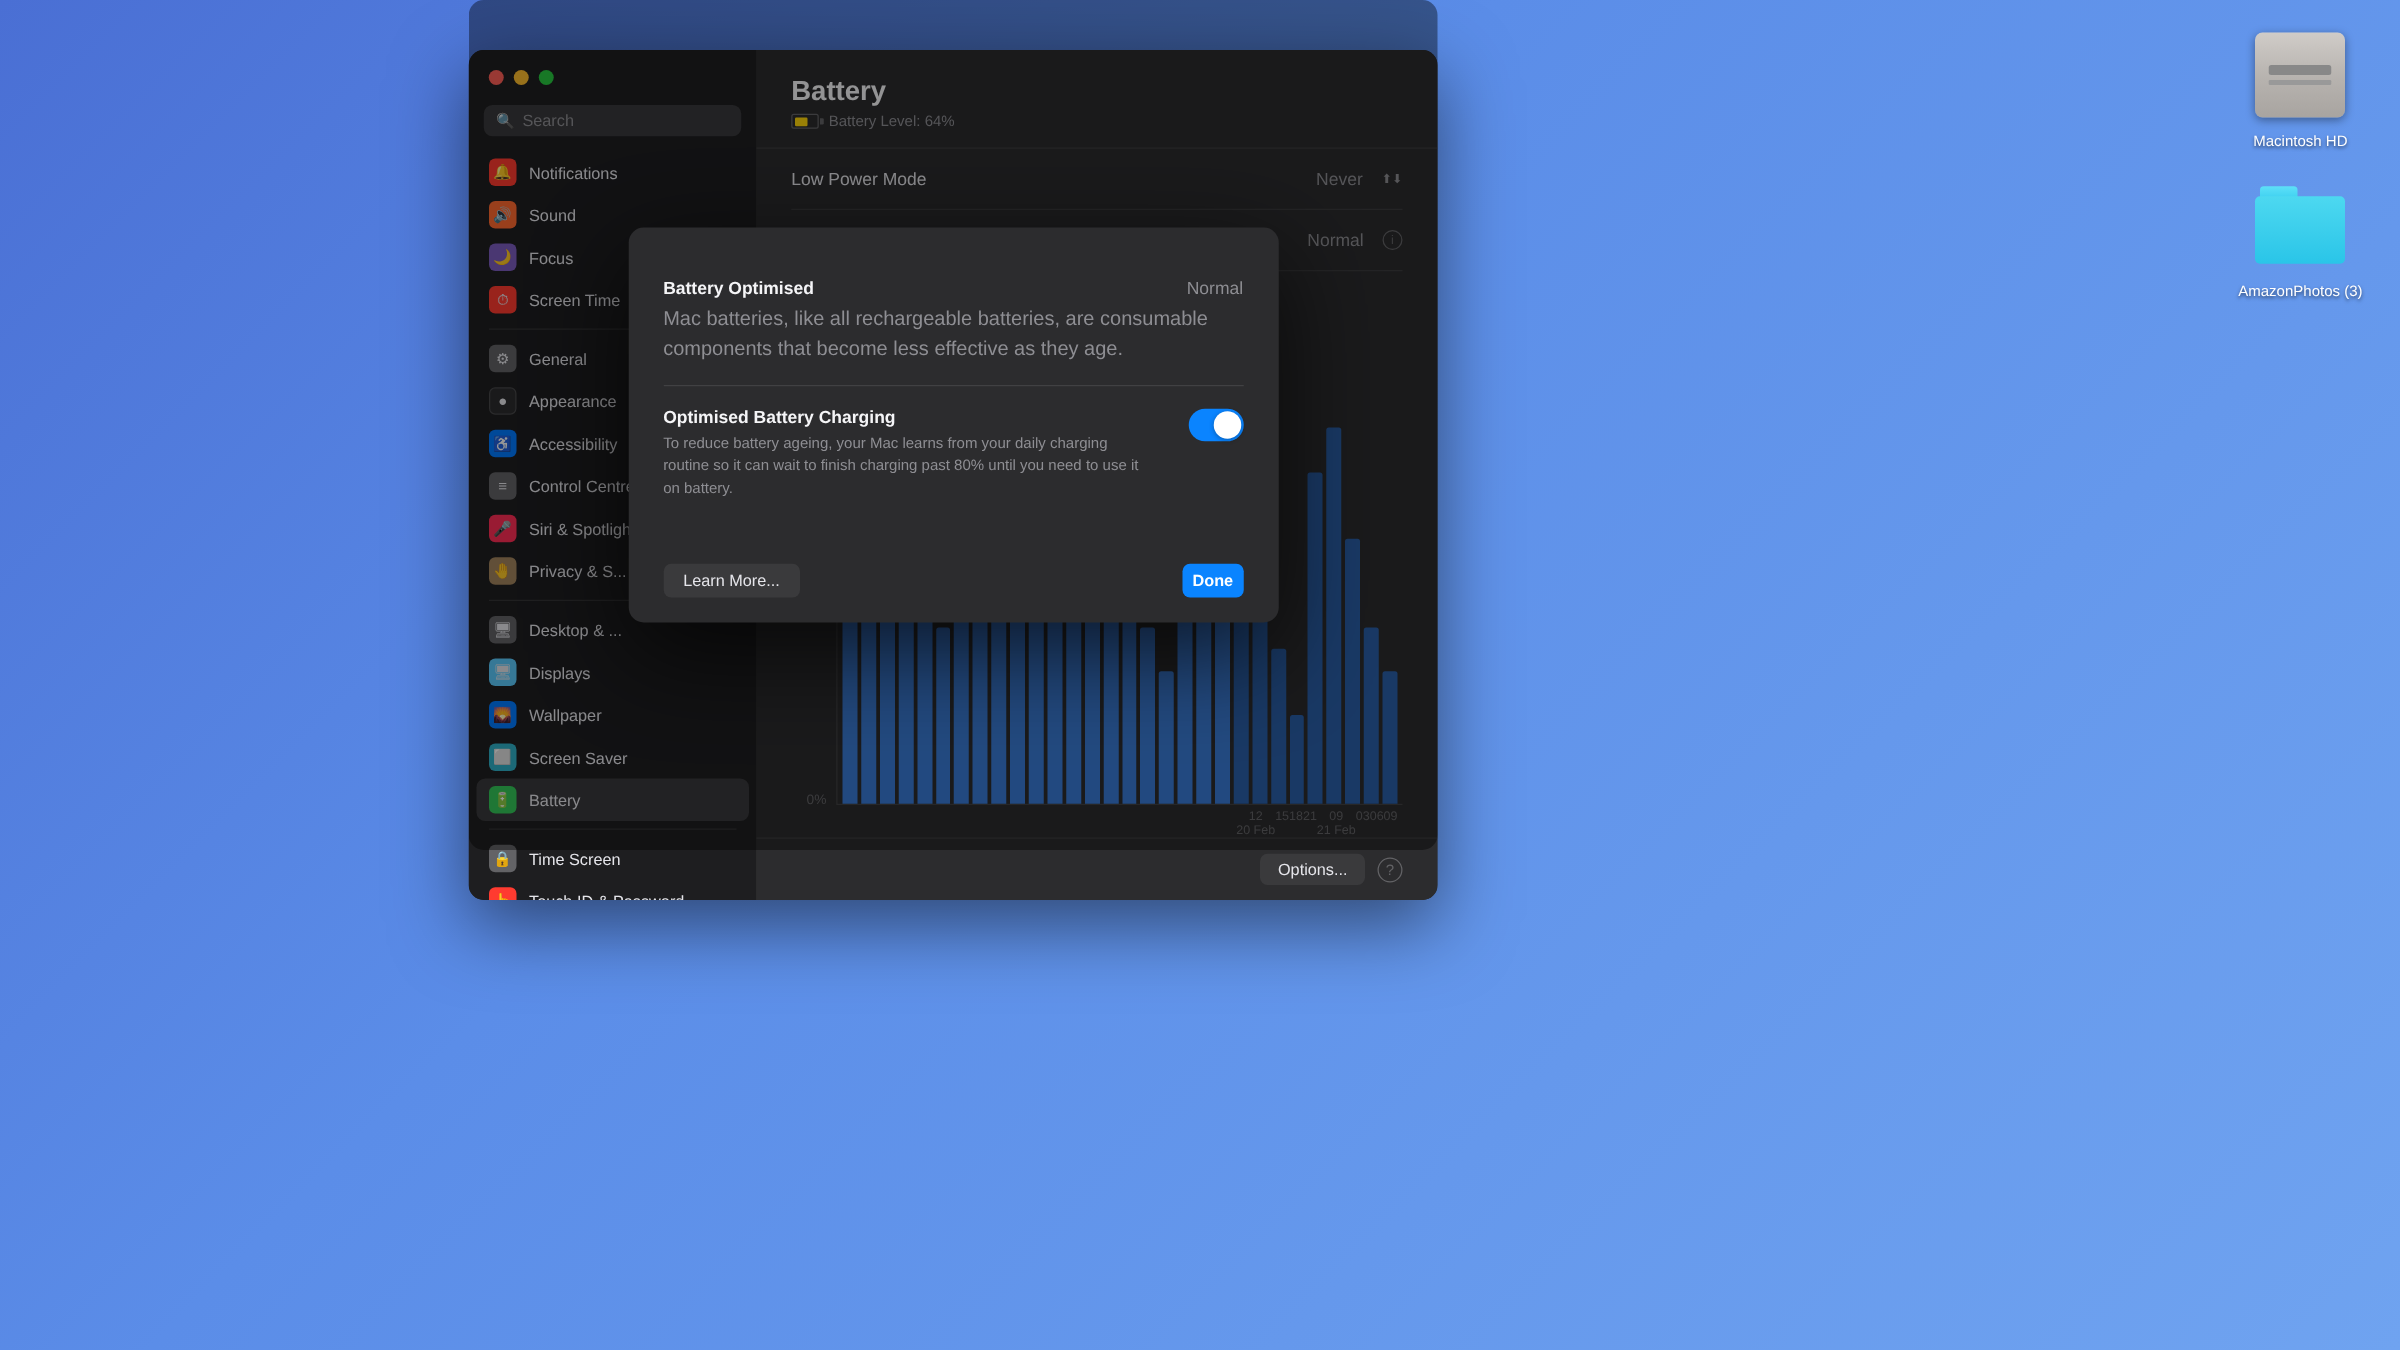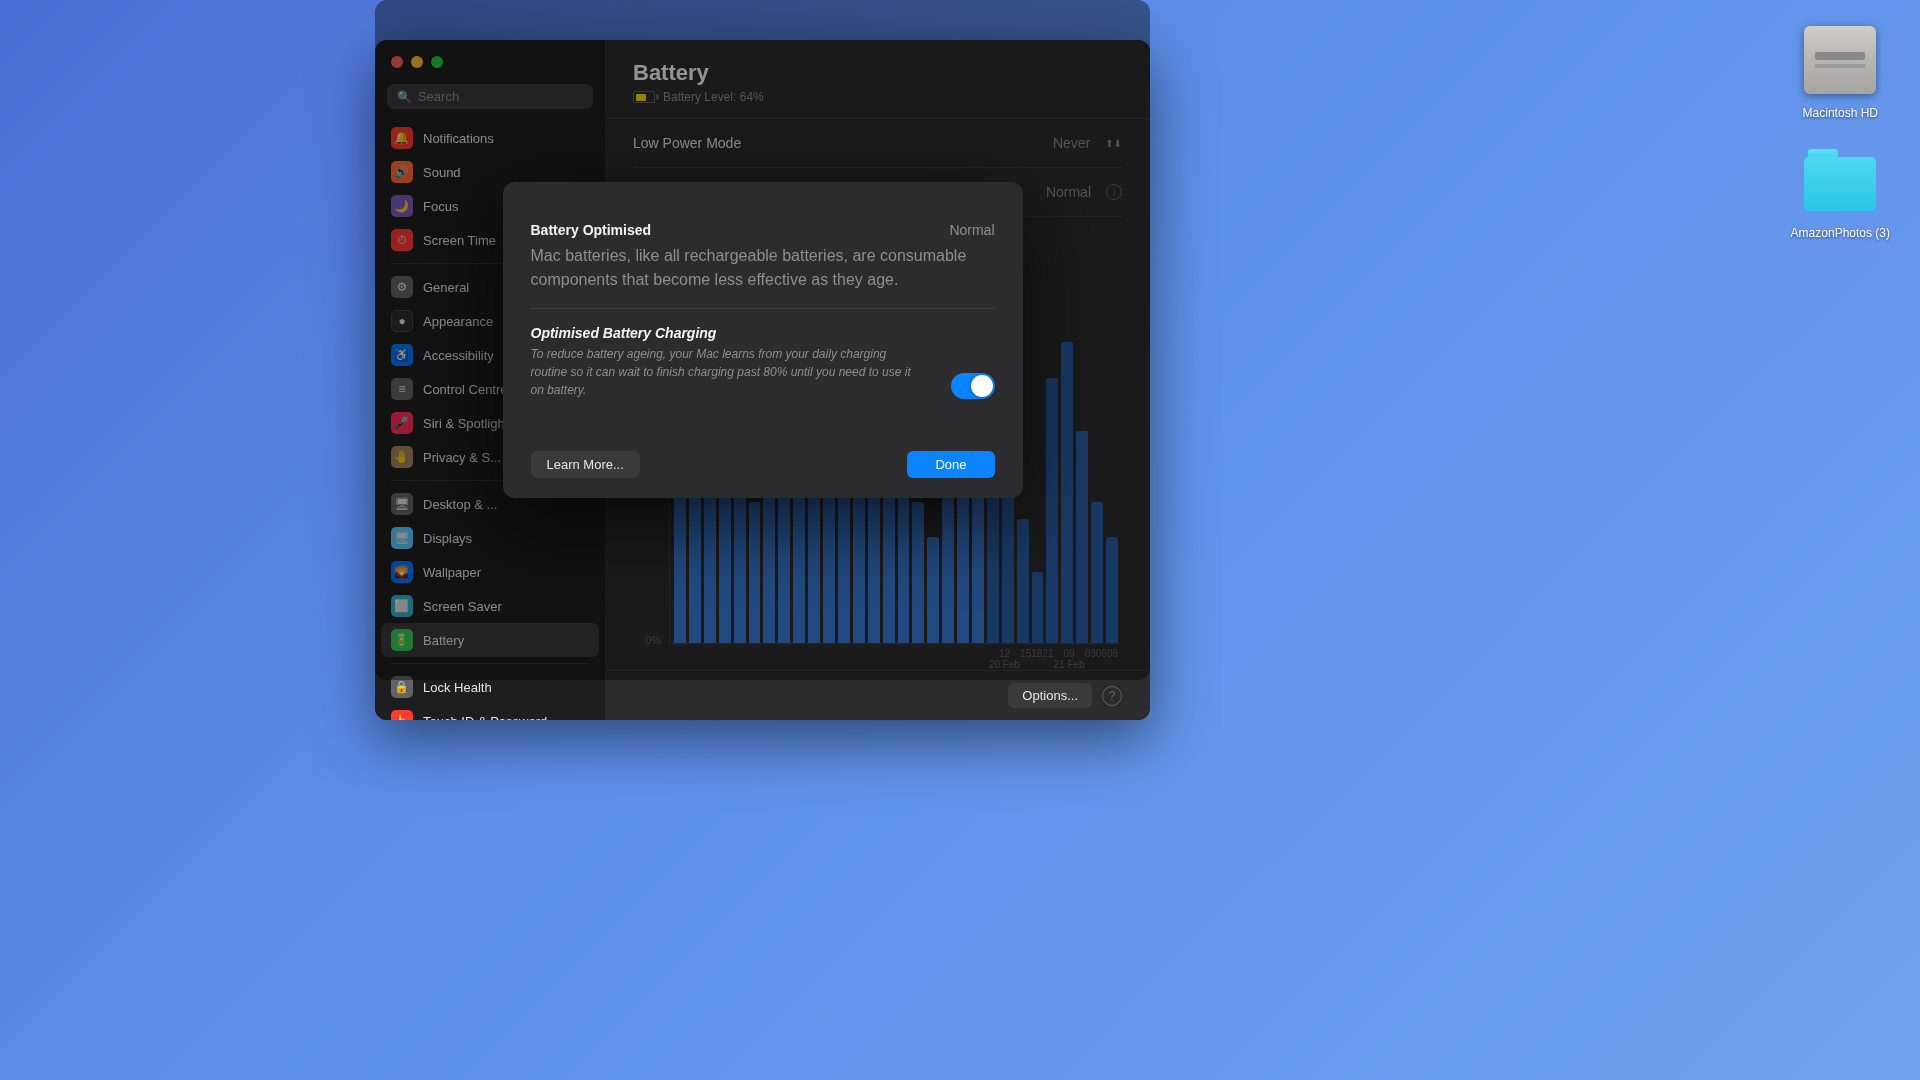--- a/index.html
+++ b/index.html
@@ -447,24 +447,23 @@
       font-size: 14px;
       color: #8e8e93;
     }
     .modal-section-desc {
       font-size: 16px;
       color: #8e8e93;
       line-height: 1.5;
     }
     .modal-toggle-row {
       display: flex;
-      align-items: flex-end;
+      align-items: flex-start;
       justify-content: space-between;
       gap: 36px;
-      font-style: italic;
     }
     .modal-toggle-text {
       flex: 1;
     }
     .modal-toggle-title {
       font-size: 14px;
       font-weight: 600;
       color: #f5f5f7;
       margin-bottom: 4px;
     }
@@ -511,22 +510,22 @@
       font-size: 13px;
       padding: 6px 16px;
       cursor: pointer;
     }
     .done-btn {
       background: #0a84ff;
       border: none;
       border-radius: 6px;
       color: white;
       font-size: 13px;
-      font-weight: 400;
-      padding: 6px 28px;
+      font-weight: 700;
+      padding: 6px 8px;
       cursor: pointer;
       text-align: center;
     }
 
     
     .sidebar-items::-webkit-scrollbar { width: 4px; }
     .sidebar-items::-webkit-scrollbar-track { background: transparent; }
     .sidebar-items::-webkit-scrollbar-thumb { background: #48484a; border-radius: 2px; }
   </style>
 </head>
@@ -632,21 +631,21 @@
         </div>
         <div class="sidebar-item active">
           <div class="sidebar-item-icon icon-green">🔋</div>
           <span>Battery</span>
         </div>
 
         <div class="sidebar-divider"></div>
 
         <div class="sidebar-item">
           <div class="sidebar-item-icon icon-lockgray">🔒</div>
-          <span>Lock Health</span>
+          <span>Time Screen</span>
         </div>
         <div class="sidebar-item">
           <div class="sidebar-item-icon icon-fingerprint">👆</div>
           <span>Touch ID &amp; Password</span>
         </div>
 
       </div>
     </div>
 
     <div class="main-content">

